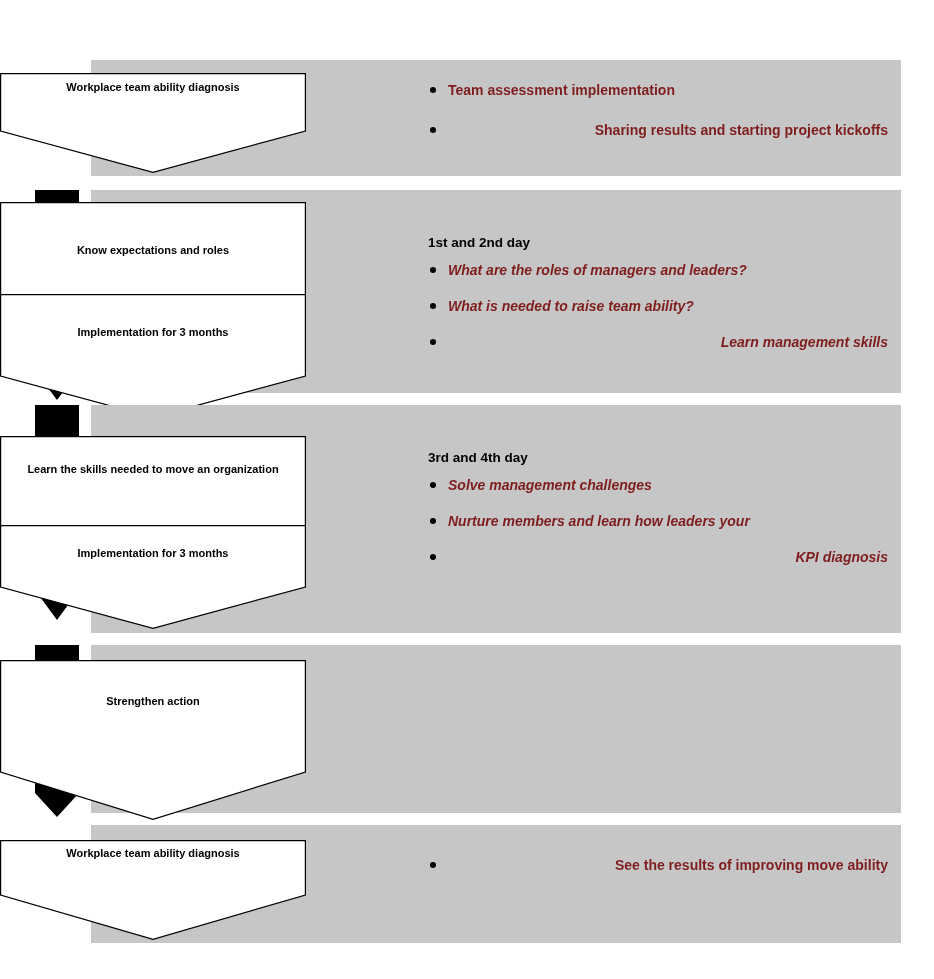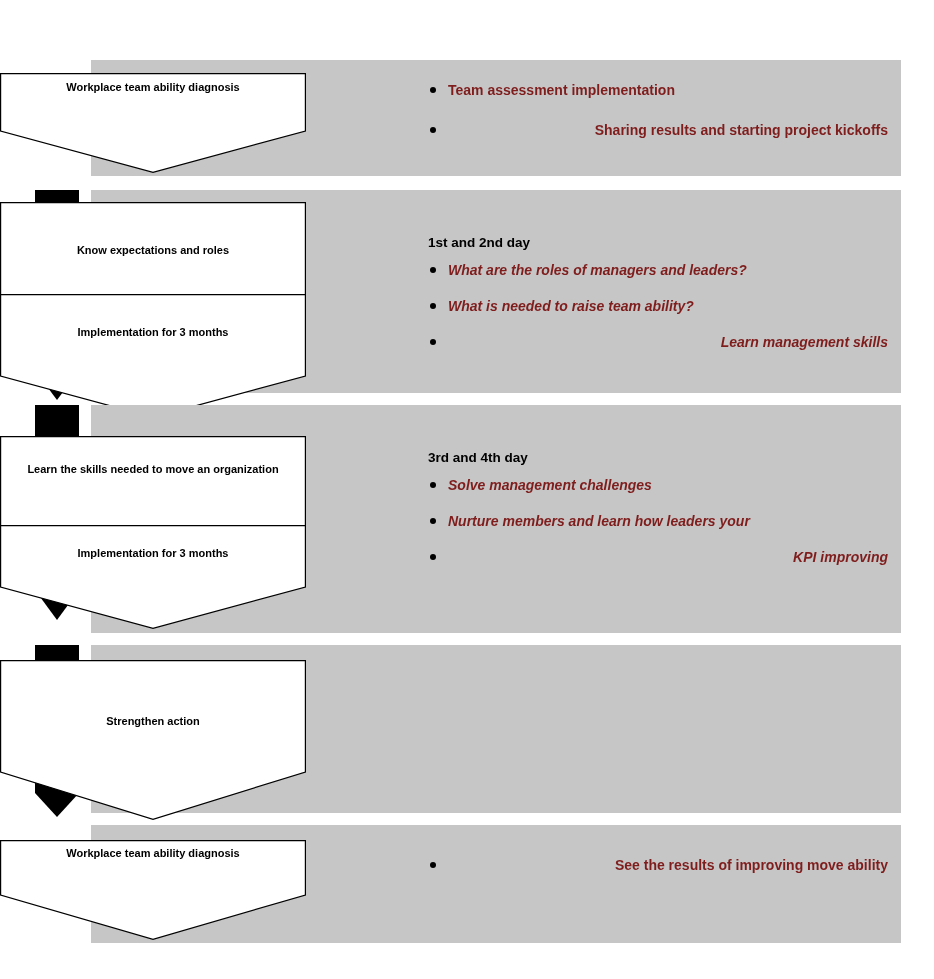--- a/index.html
+++ b/index.html
@@ -171,32 +171,32 @@
       <svg class="chev-svg" viewBox="0 0 306 104" width="306" height="104" preserveAspectRatio="none">
         <polygon points="0.6,0.6 305.4,0.6 305.4,62 153,103.4 0.6,62" fill="#ffffff" stroke="#000000" stroke-width="1.2"></polygon>
       </svg>
       <div class="chev-label" style="top: 19px;">Implementation for 3 months</div>
     </div>
     <div class="detail" style="top: 450px;">
       <div class="detail-heading">3rd and 4th day</div>
       <ul class="bullets tight">
         <li><span class="bullet-dot"></span><span>Solve management challenges</span></li>
         <li><span class="bullet-dot"></span><span>Nurture members and learn how leaders your</span></li>
-        <li><span class="bullet-dot"></span><span>KPI improving</span></li>
+        <li><span class="bullet-dot"></span><span>KPI diagnosis</span></li>
       </ul>
     </div>
     <div class="band" style="top: 645px; height: 168px;"></div>
     <div class="session-arrow" style="top: 645px; height: 172px;">
       <span class="session-arrow-label">3rd Session</span>
     </div>
     <div class="chev" style="top: 660px; height: 160px; background: transparent;">
       <svg class="chev-svg" viewBox="0 0 306 160" width="306" height="160" preserveAspectRatio="none">
         <polygon points="0.6,0.6 305.4,0.6 305.4,112 153,159.4 0.6,112" fill="#ffffff" stroke="#000000" stroke-width="1.2"></polygon>
       </svg>
-      <div class="chev-label" style="top: 52px;">Strengthen action</div>
+      <div class="chev-label" style="top: 32px;">Strengthen action</div>
     </div>
     <div class="band" style="top: 825px; height: 118px;"></div>
     <div class="chev" style="top: 840px; height: 100px; background: transparent;">
       <svg class="chev-svg" viewBox="0 0 306 100" width="306" height="100" preserveAspectRatio="none">
         <polygon points="0.6,0.6 305.4,0.6 305.4,55 153,99.4 0.6,55" fill="#ffffff" stroke="#000000" stroke-width="1.2"></polygon>
       </svg>
       <div class="chev-label" style="top: 4px;">Workplace team ability diagnosis</div>
     </div>
     <div class="detail" style="top: 857px;">
       <ul class="bullets">

